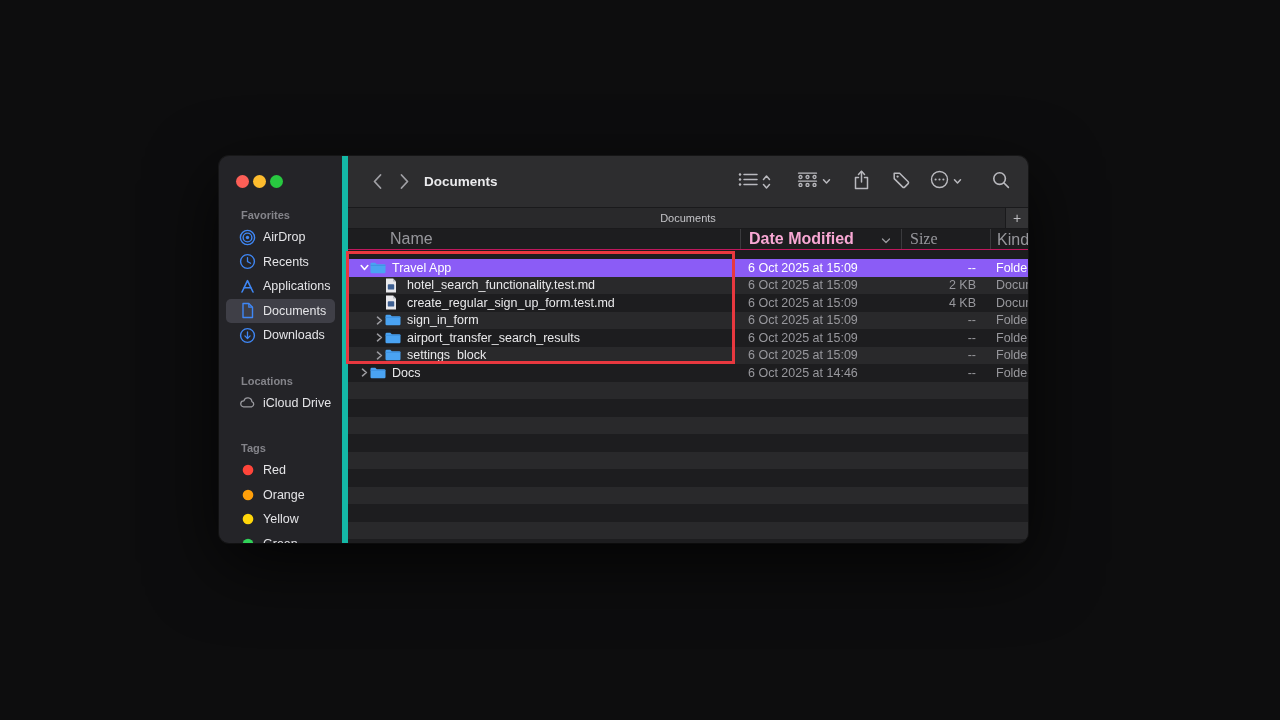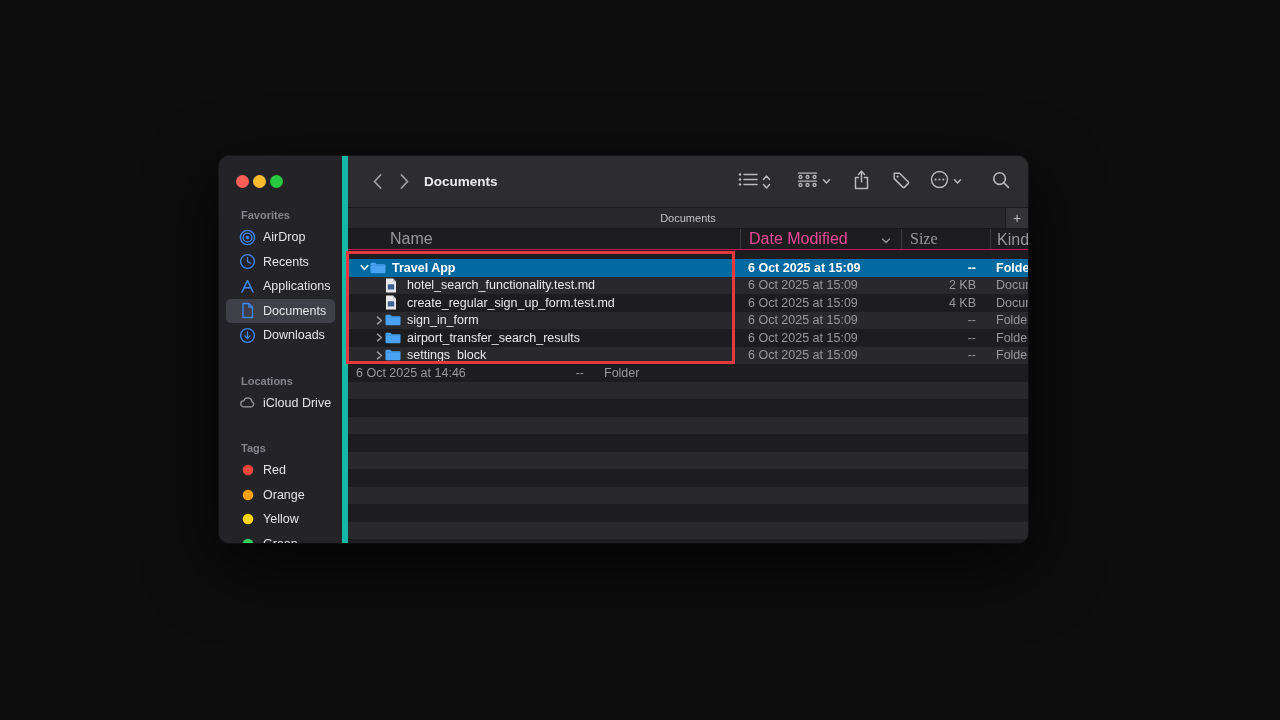--- a/index.html
+++ b/index.html
@@ -63,33 +63,33 @@
     color:#bcbcc0; font-size:14px;
   }
   
   .colheader {
     height:21px; background:#1d1d1f; flex-shrink:0;
     display:flex; align-items:center; font-size:16px; color:#97979c;
     border-bottom:1px solid #be185d;
   }
   .ch-name { width:392px; padding-left:42px; }
   .ch-date {
-    width:161px; padding-left:8px; color:#ec4899; font-weight:normal;
+    width:161px; padding-left:8px; color:#f9a8d4; font-weight:bold;
     border-left:1px solid #3a3a3d; align-self:stretch;
     display:flex; align-items:center; justify-content:space-between; padding-right:10px;
   }
   .ch-size { width:89px; padding-left:8px; border-left:1px solid #3a3a3d; align-self:stretch; display:flex; align-items:center;font-family:Liberation Serif, serif; }
   .ch-kind { flex:1; padding-left:6px; border-left:1px solid #3a3a3d; align-self:stretch; display:flex; align-items:flex-end; overflow:hidden; }
   
   .list { flex:1; overflow:hidden; position:relative; background:#1d1d1f; }
   .list-spacer { height:9px; background:#1d1d1f; }
   .row { height:17.5px; display:flex; align-items:center; font-size:12.5px; }
   .row.dark  { background:#1d1d1f; }
   .row.light { background:#29292b; }
-  .row.selected { background:#0369a1;font-weight:bold; }
+  .row.selected { background:#8b5cf6; }
   .cell-name {
     width:392px; display:flex; align-items:center;
     overflow:hidden; white-space:nowrap; color:#e9e9eb;
   }
   .indent { flex-shrink:0; }
   .twisty { width:12px; display:flex; justify-content:center; align-items:center; flex-shrink:0; }
   .ficon { width:17px; margin-right:5px; display:flex; align-items:center; flex-shrink:0; }
   .cell-date { width:161px; padding-left:8px; color:#98989d; white-space:nowrap; }
   .cell-size { width:89px; padding-right:14px; text-align:right; color:#98989d; white-space:nowrap; }
   .cell-kind { flex:1; padding-left:6px; color:#98989d; white-space:nowrap; overflow:hidden; }
@@ -453,20 +453,35 @@
                 <path d="M0.5 3.4 L15.5 3.4" stroke="#3b8fdd" stroke-width="0.8"></path>
               </svg>
             </span>
             <span>settings_block</span>
           </span>
           <span class="cell-date">6 Oct 2025 at 15:09</span>
           <span class="cell-size">--</span>
           <span class="cell-kind">Folder</span>
         </div>
         <div class="row dark">
+          <span class="cell-name">
+            <span class="indent" style="width: 10px;"></span>
+            <span class="twisty">
+              <svg width="7" height="9" viewBox="0 0 7 9">
+                <path d="M1.5 1.2 L5.4 4.5 L1.5 7.8" stroke="#9b9ba0" stroke-width="1.6" fill="none" stroke-linecap="round" stroke-linejoin="round"></path>
+              </svg>
+            </span>
+            <span class="ficon">
+              <svg width="16" height="12" viewBox="0 0 16 12">
+                <path d="M0.5 2 Q0.5 0.8 1.7 0.8 L5.3 0.8 L6.8 2.3 L14.3 2.3 Q15.5 2.3 15.5 3.5 L15.5 10 Q15.5 11.2 14.3 11.2 L1.7 11.2 Q0.5 11.2 0.5 10 Z" fill="#4aa3f2"></path>
+                <path d="M0.5 3.4 L15.5 3.4" stroke="#3b8fdd" stroke-width="0.8"></path>
+              </svg>
+            </span>
+            <span>Docs</span>
+          </span>
           <span class="cell-date">6 Oct 2025 at 14:46</span>
           <span class="cell-size">--</span>
           <span class="cell-kind">Folder</span>
         </div>
         <div class="row light"></div>
         <div class="row dark"></div>
         <div class="row light"></div>
         <div class="row dark"></div>
         <div class="row light"></div>
         <div class="row dark"></div>

